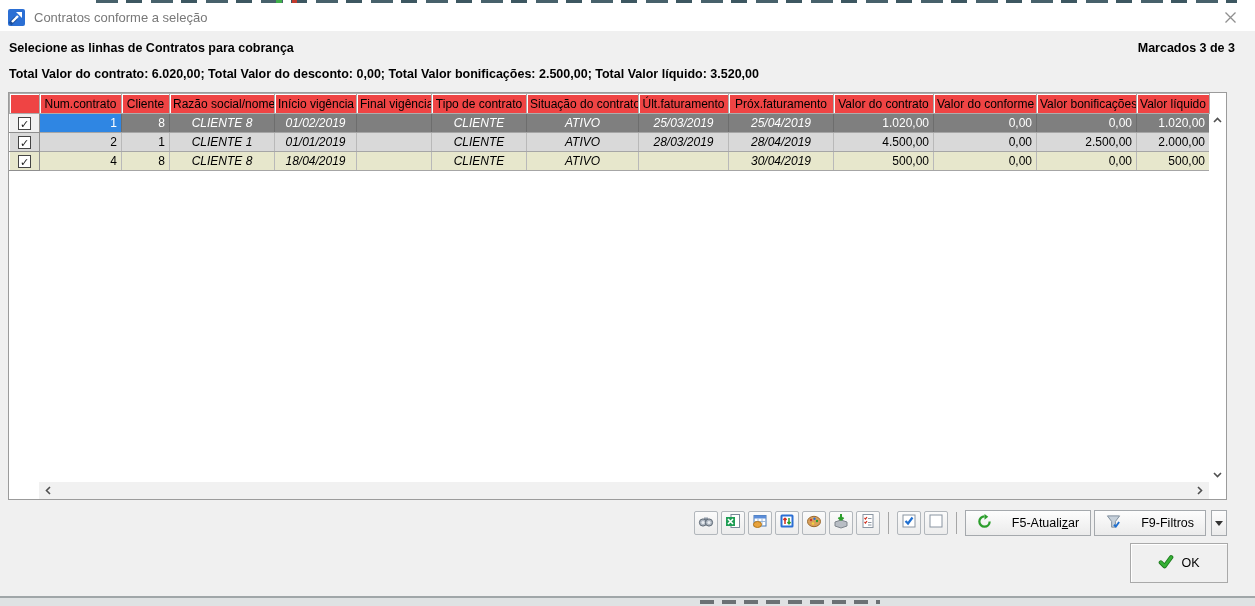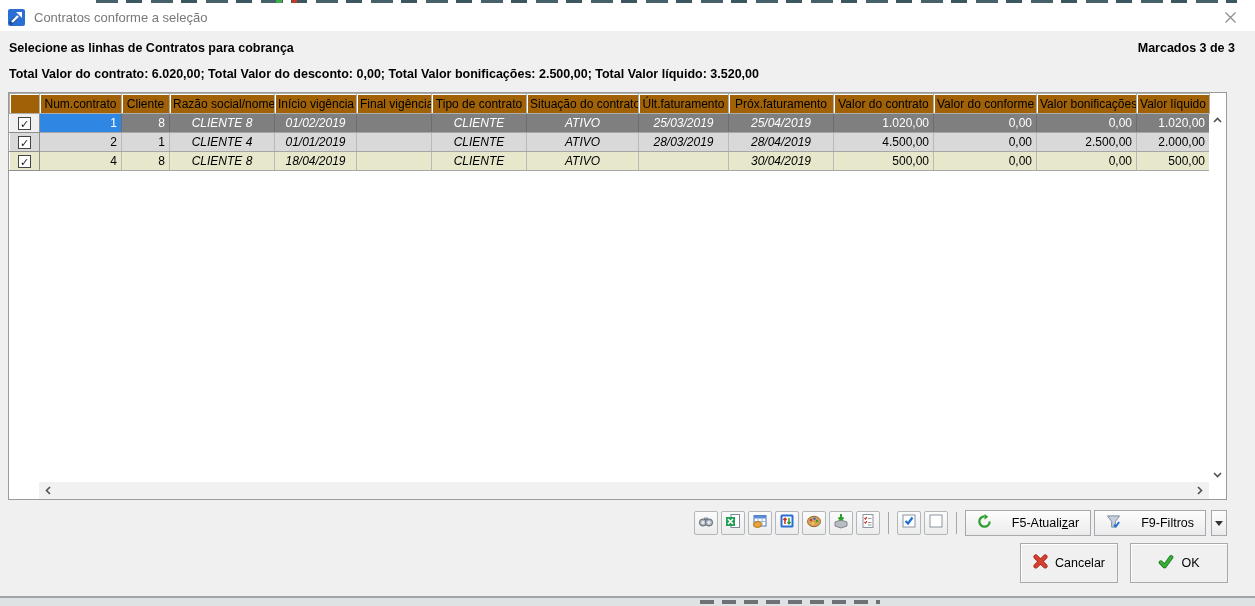--- a/index.html
+++ b/index.html
@@ -21,21 +21,21 @@
   .close-btn { width: 34px; height: 28px; display: flex; align-items: center; justify-content: center; cursor: pointer; }
 
   .instr-row { position: absolute; top: 41px; left: 9px; right: 20px; display: flex; justify-content: space-between;
     font-size: 12.5px; font-weight: bold; color: #000; text-align: center; }
   .totals-row { position: absolute; top: 67px; left: 9px; font-size: 12.5px; font-weight: bold; color: #000; text-align: right; }
 
   
   .grid { position: absolute; left: 8px; top: 92px; width: 1219px; height: 408px; background: #fff;
     border: 1px solid #9b9b9b; overflow: hidden; }
   table { border-collapse: collapse; table-layout: fixed; width: 1200px; font-size: 12px; }
-  th { height: 20px; background: #a16207; font-weight: normal; text-align: center; padding: 0 3px;
+  th { height: 20px; background: #ef4444; font-weight: normal; text-align: center; padding: 0 3px;
     border: 1px solid #adadad; box-shadow: inset 1px 1px 0 #ffffff; white-space: nowrap; overflow: hidden; }
   td { height: 19px; padding: 0 4px; border-right: 1px solid #b9b9b9; border-bottom: 1px solid #a6a6a6;
     white-space: nowrap; overflow: hidden; color: #000; }
   tr.selected td { background: #7f7f7f; color: #fff; border-right-color: #6d6d6d; }
   tr.selected td.focus { background: #2f86e3; }
   tr.row-gray td { background: #d9d9d9; }
   tr.row-khaki td { background: #e7e7cc; }
   td.cbcell, tr.selected td.cbcell { background: #f0f0f0; color: #000; text-align: center;
     border: 1px solid; border-color: #ffffff #8f8f8f #8f8f8f #ffffff; padding: 0; }
   .cb { display: inline-block; width: 13px; height: 13px; background: #fff; border: 1px solid #444;
@@ -160,21 +160,21 @@
             <td class="a-left">25/04/2019</td>
             <td class="a-right">1.020,00</td>
             <td class="a-right">0,00</td>
             <td class="a-right">0,00</td>
             <td class="a-right">1.020,00</td>
           </tr>
           <tr class="row-gray">
             <td class="cbcell"><span class="cb">✓</span></td>
             <td class="a-right">2</td>
             <td class="a-right">1</td>
-            <td class="a-left">CLIENTE 4</td>
+            <td class="a-left">CLIENTE 1</td>
             <td class="a-left">01/01/2019</td>
             <td class="a-left"></td>
             <td class="a-left">CLIENTE</td>
             <td class="a-left">ATIVO</td>
             <td class="a-left">28/03/2019</td>
             <td class="a-left">28/04/2019</td>
             <td class="a-right">4.500,00</td>
             <td class="a-right">0,00</td>
             <td class="a-right">2.500,00</td>
             <td class="a-right">2.000,00</td>
@@ -328,29 +328,20 @@
           <path d="M8.5 11.5 L10.5 13.5 L14 8.5" stroke="#1f6fd0" stroke-width="2" fill="none"></path>
         </svg>
       </span>
       <span>F9-Filtros</span>
     </span>
     <span class="dropbtn">
       <span class="caret"></span>
     </span>
   </div>
 
-  <div class="footer-btn btn-cancel">
-    <span>
-      <svg width="15" height="15" viewBox="0 0 16 16">
-        <path d="M3 3 L13 13 M13 3 L3 13" stroke="#a8281c" stroke-width="5" stroke-linecap="round"></path>
-        <path d="M3 3 L13 13 M13 3 L3 13" stroke="#d8402f" stroke-width="3.2" stroke-linecap="round"></path>
-      </svg>
-    </span>
-    <span>Cancelar</span>
-  </div>
 
   <div class="footer-btn btn-ok">
     <span>
       <svg width="16" height="15" viewBox="0 0 16 16">
         <path d="M2.5 9 L6.5 13 L13.5 3.5" stroke="#1f7a1f" stroke-width="4.6" fill="none" stroke-linecap="round" stroke-linejoin="round"></path>
         <path d="M2.5 9 L6.5 13 L13.5 3.5" stroke="#35b135" stroke-width="2.8" fill="none" stroke-linecap="round" stroke-linejoin="round"></path>
       </svg>
     </span>
     <span>OK</span>
   </div>

